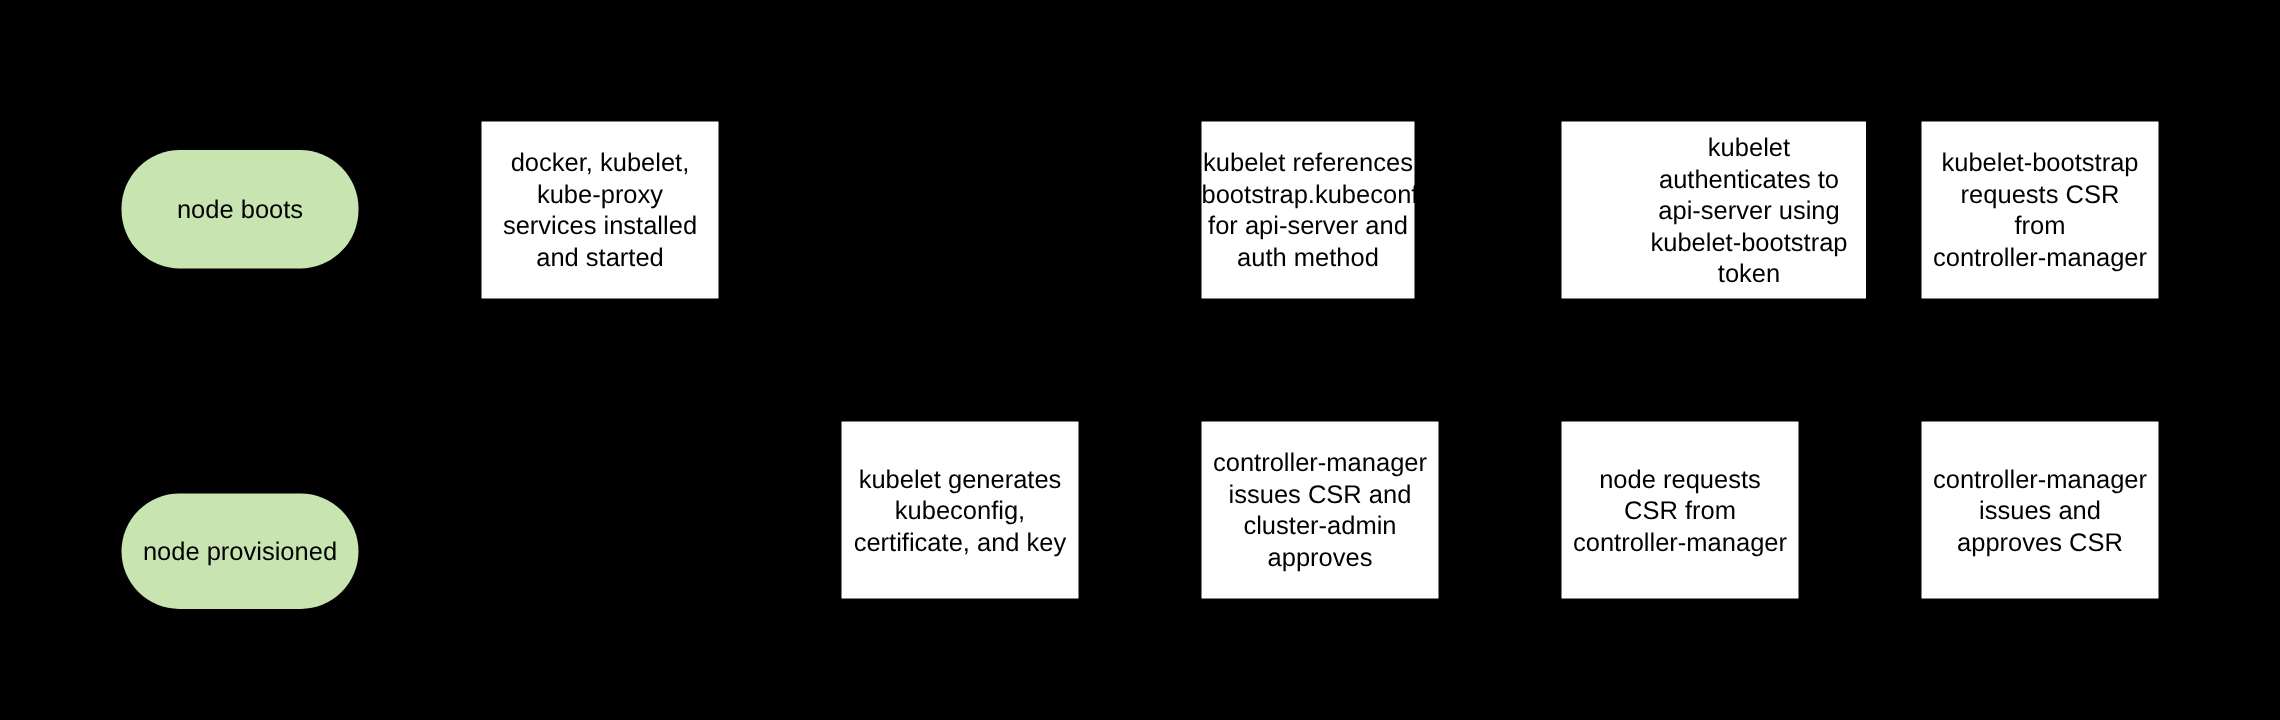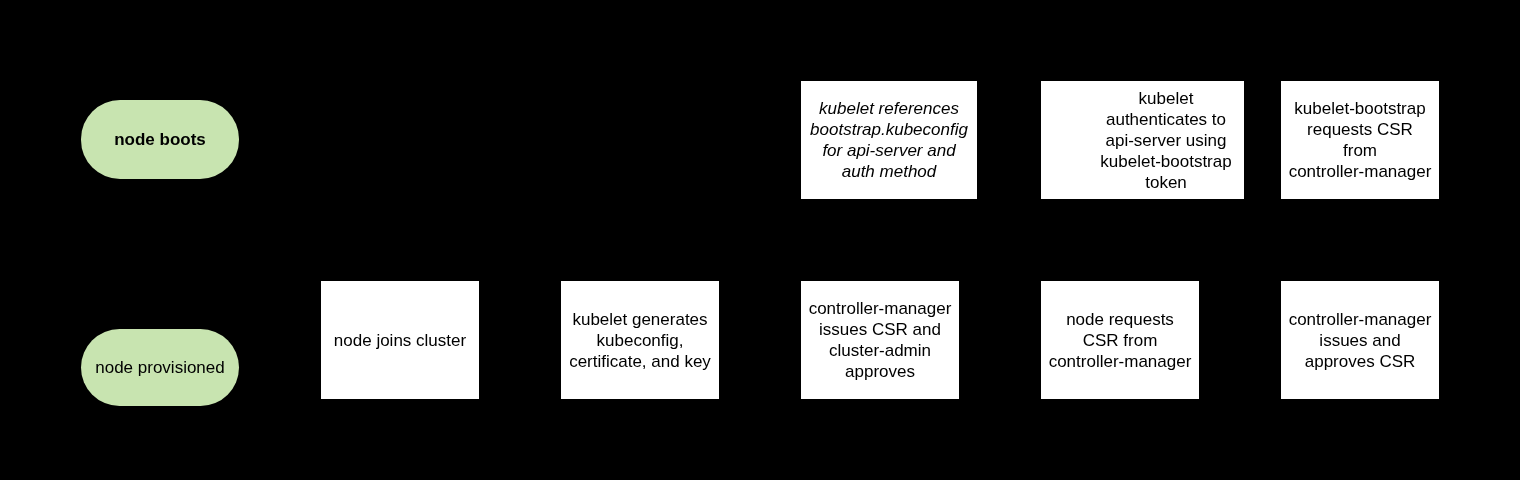--- a/index.html
+++ b/index.html
@@ -49,27 +49,33 @@
   .decision .label {
     position: relative;
     z-index: 1;
   }
 </style>
 </head>
 <body>
 
 <div class="canvas">
 
-  <div class="node terminator" style="left:81px; top:100px; width:158px; height:79px;font-weight:bold;">
+  <div class="node terminator" style="left:81px; top:100px; width:158px; height:79px;">
     <span class="label">node boots</span>
   </div>
 
+  <div class="node process" style="left:321px; top:81px; width:158px; height:118px;">
+    <span class="label">docker, kubelet,
+kube-proxy
+services installed
+and started</span>
+  </div>
 
 
-  <div class="node process" style="left:801px; top:81px; width:176px; height:118px;font-style:italic;">
+  <div class="node process" style="left:801px; top:81px; width:142px; height:118px;">
     <span class="label">kubelet references
 bootstrap.kubeconfig
 for api-server and
 auth method</span>
   </div>
 
   <div class="node process" style="left:1041px; top:81px; width:156px; height:118px;padding-left:47px;">
     <span class="label">kubelet
 authenticates to
 api-server using
@@ -81,23 +87,20 @@
     <span class="label">kubelet-bootstrap
 requests CSR
 from
 controller-manager</span>
   </div>
 
   <div class="node terminator" style="left:81px; top:301px; width:158px; height:77px;margin-top:28px;">
     <span class="label">node provisioned</span>
   </div>
 
-  <div class="node process" style="left:321px; top:281px; width:158px; height:118px;">
-    <span class="label">node joins cluster</span>
-  </div>
 
   <div class="node process" style="left:561px; top:281px; width:158px; height:118px;justify-content:center;">
     <span class="label">kubelet generates
 kubeconfig,
 certificate, and key</span>
   </div>
 
   <div class="node process" style="left:801px; top:281px; width:158px; height:118px;">
     <span class="label">controller-manager
 issues CSR and

